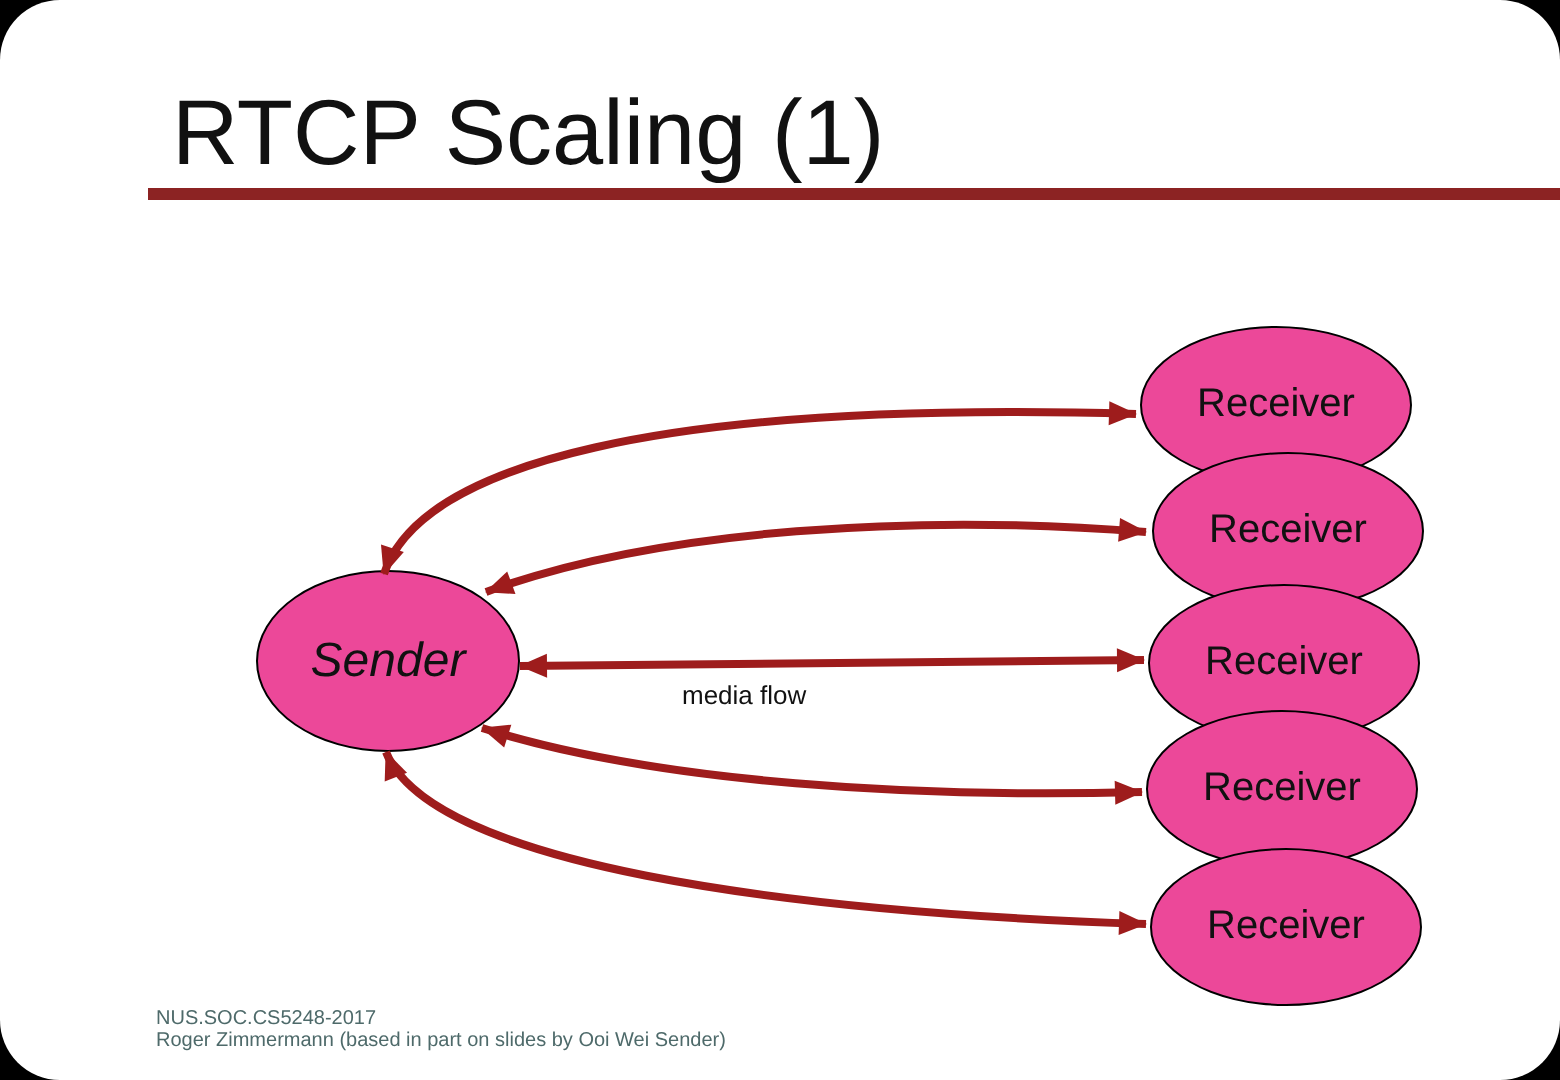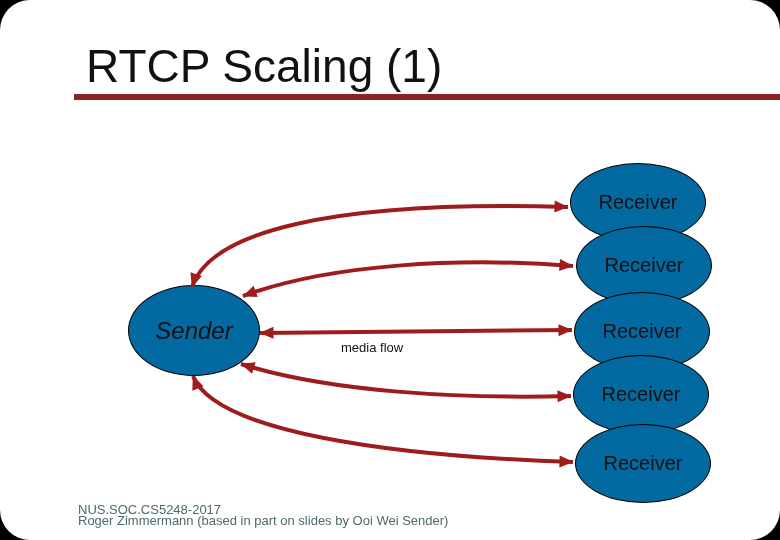--- a/index.html
+++ b/index.html
@@ -20,21 +20,21 @@
     color:var(--text-black,#111);
     letter-spacing:0px;white-space:nowrap;
   }
   .title-rule{
     position:absolute;left:74px;top:94px;width:706px;height:6px;
     background:var(--rule-red,#8c2323);
   }
   .node{
     position:absolute;
     border:1.4px solid #000;border-radius:50%;
-    background:#0369a1;
+    background:#ec4899;
     display:flex;align-items:center;justify-content:center;
     color:var(--text-black,#111);
   }
   .sender{left:128px;top:285px;width:130px;height:89px;font-size:24px;font-style:italic;}
   .receiver{width:134px;height:77px;font-size:20px;}
   .r1{left:570px;top:163px;}
   .r2{left:576px;top:226px;}
   .r3{left:574px;top:292px;}
   .r4{left:573px;top:355px;}
   .r5{left:575px;top:424px;}
@@ -44,21 +44,21 @@
   .lbl-rtcp{
     position:absolute;left:403px;top:176px;
     font-size:21px;color:var(--label-red,#a42222);white-space:nowrap;
   }
   .lbl-media{
     position:absolute;left:341px;top:340px;
     font-size:13px;color:var(--text-black,#111);white-space:nowrap;
   }
   .footer{
     position:absolute;left:78px;top:504px;
-    font-size:13px;line-height:11px;
+    font-size:10px;line-height:11px;
     color:var(--footer-teal,#4e6a6a);white-space:nowrap;
   }
 </style>
 </head>
 <body>
 
 <div class="slide">
 
   <div class="title">RTCP Scaling (1)</div>
   <div class="title-rule"></div>

